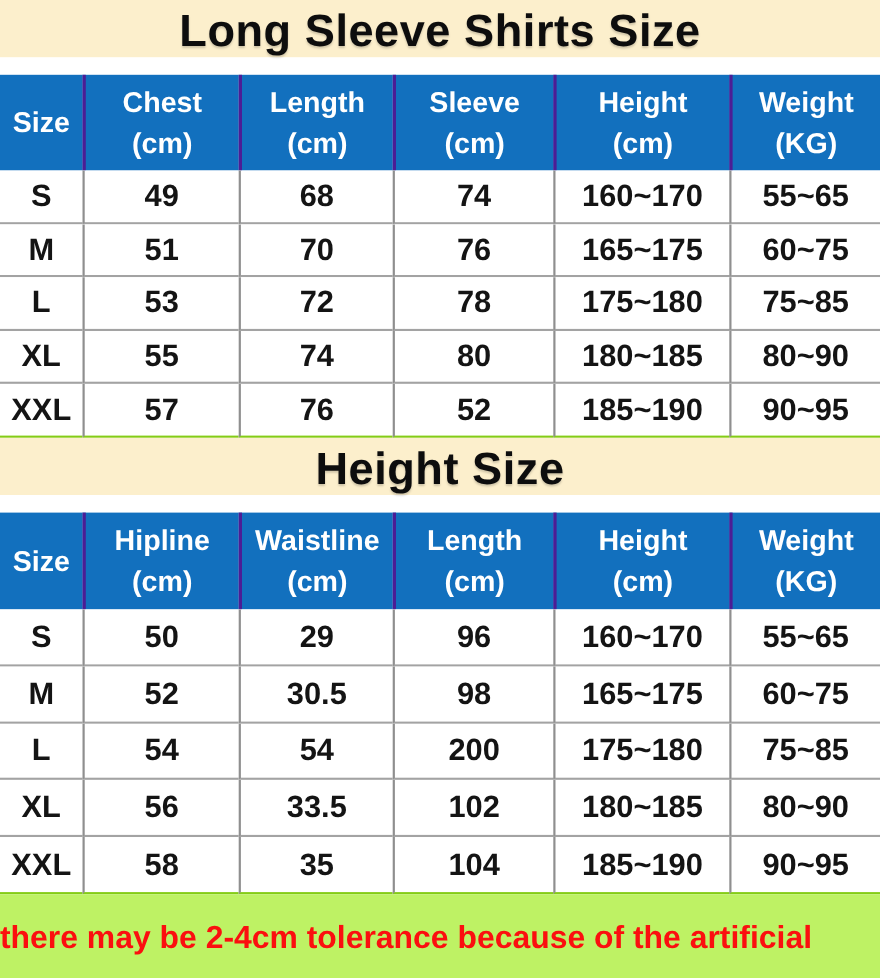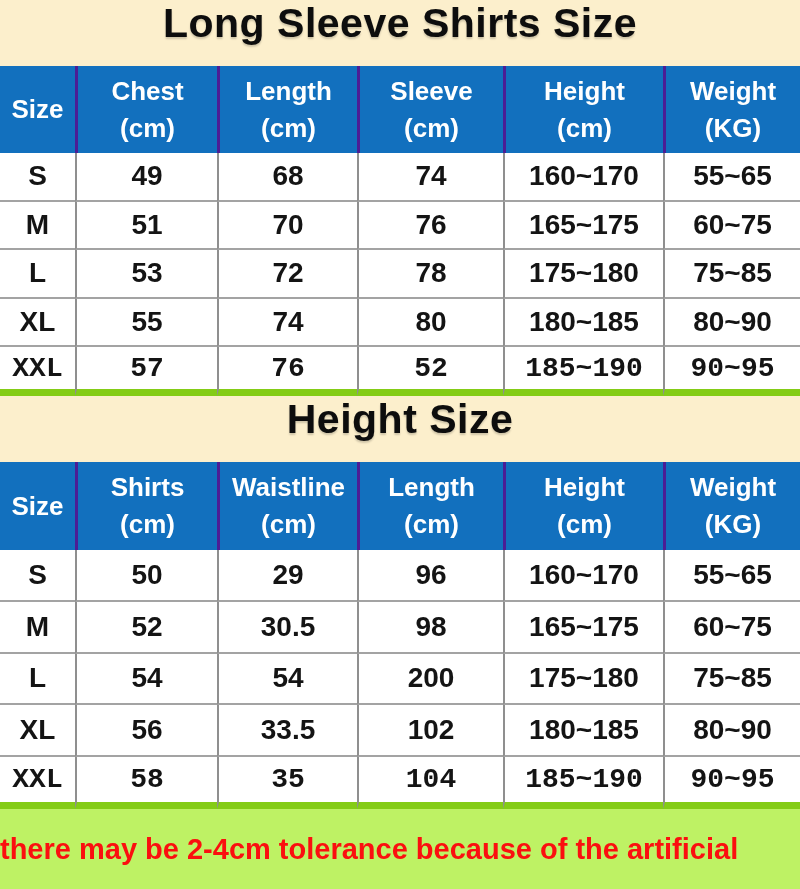--- a/index.html
+++ b/index.html
@@ -13,40 +13,41 @@
   .size-chart {
     width: 800px;
     height: 889px;
     display: flex;
     flex-direction: column;
     background: #ffffff;
   }
 
   
   .title-band {
-    height: 66px;
+    height: 52px;
     background: #FCEFCC;
     display: flex;
-    align-items: flex-start;
+    align-items: flex-end;
     justify-content: center;
     flex: 0 0 auto;
   }
   .title-band .band-title {
     font-size: 41px;
     font-weight: 700;
     color: #0d0d0d;
     letter-spacing: 0.5px;
     text-shadow: 0 2px 2px rgba(0,0,0,0.18);
   }
 
   
   .grid {
     display: grid;
     grid-template-columns: 75px 142px 140px 146px 160px 137px;
     flex: 0 0 auto;
+    margin-top: 16px;
   }
   .grid.shirts { grid-template-rows: 87px repeat(5, 48.6px); }
   .grid.pants  { grid-template-rows: 88px repeat(5, 51.8px); }
 
   .hcell {
     background: #1270BE;
     color: #ffffff;
     display: flex;
     flex-direction: column;
     align-items: center;
@@ -65,21 +66,21 @@
     align-items: center;
     justify-content: center;
     font-size: 28px;
     font-weight: 700;
     color: #141414;
     border-bottom: 2px solid #A3A3A3;
     border-left: 2px solid #8F8F8F;
     white-space: nowrap;
   }
   .cell.c0 { border-left: none; }
-  .cell.last-row { border-bottom: 7px solid #84cc16; font-family: Liberation Mono, monospace; }
+  .cell.last-row { border-bottom: 2px solid #84cc16; }
 
   
   .footer-note {
     height: 84px;
     flex: 0 0 auto;
     display: flex;
     align-items: center;
     background: #bef264;
     border-bottom: 2px solid #9E9E9E;
   }
@@ -163,21 +164,21 @@
   <div class="title-band">
     <div class="band-title">Height Size</div>
   </div>
 
   <div class="grid pants">
     <div class="hcell c0">
       <span>Size</span>
       <span></span>
     </div>
     <div class="hcell">
-      <span>Shirts</span>
+      <span>Hipline</span>
       <span>(cm)</span>
     </div>
     <div class="hcell">
       <span>Waistline</span>
       <span>(cm)</span>
     </div>
     <div class="hcell">
       <span>Length</span>
       <span>(cm)</span>
     </div>

